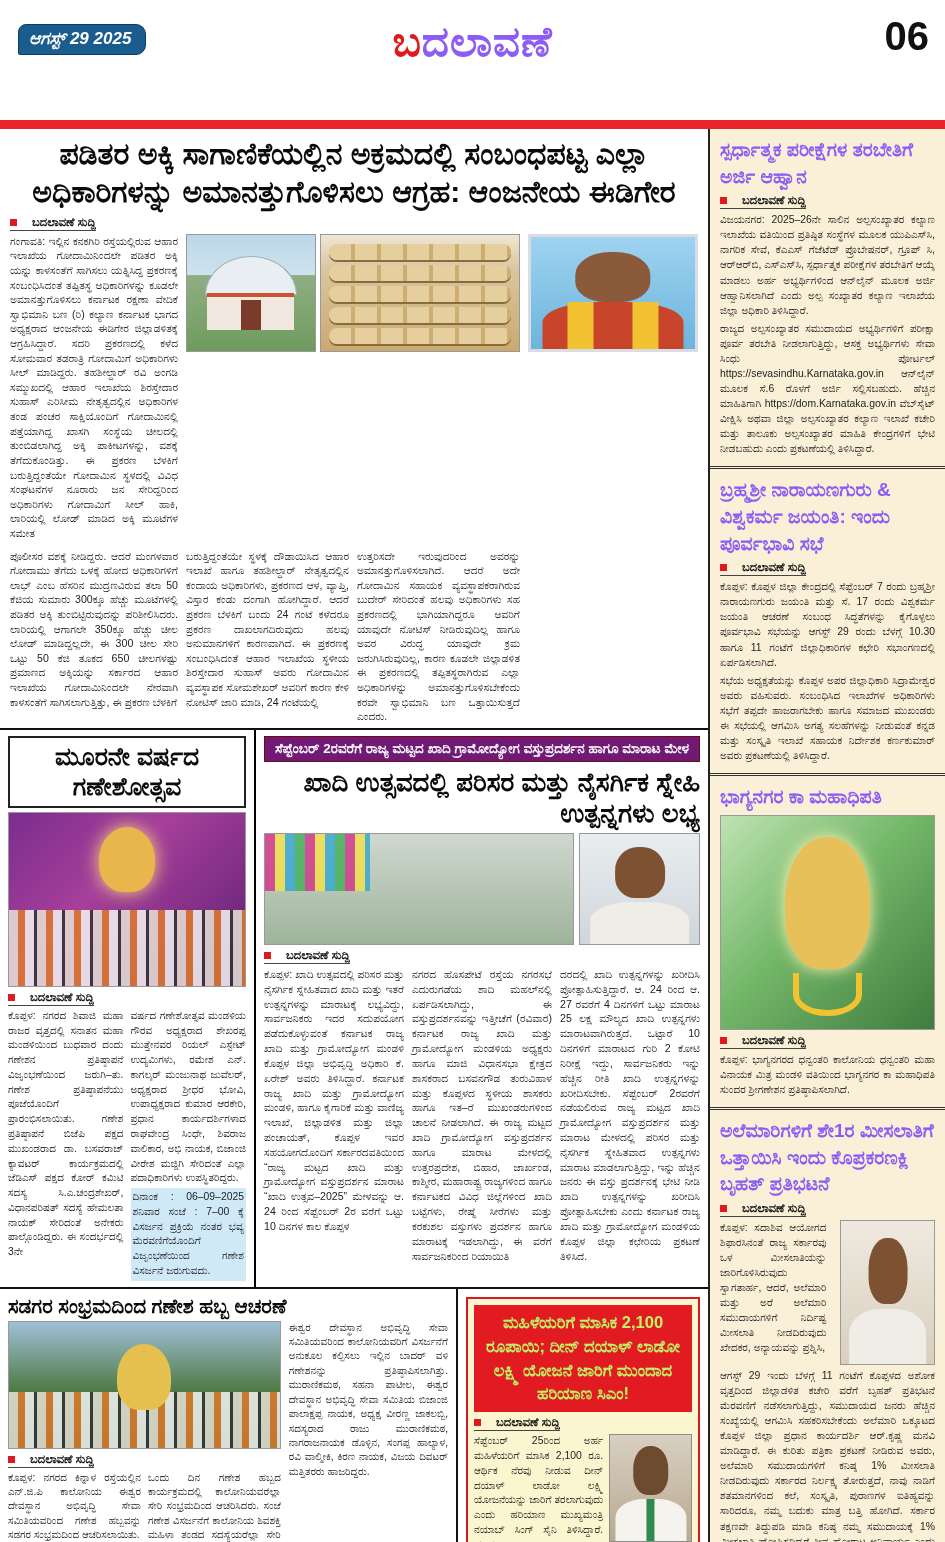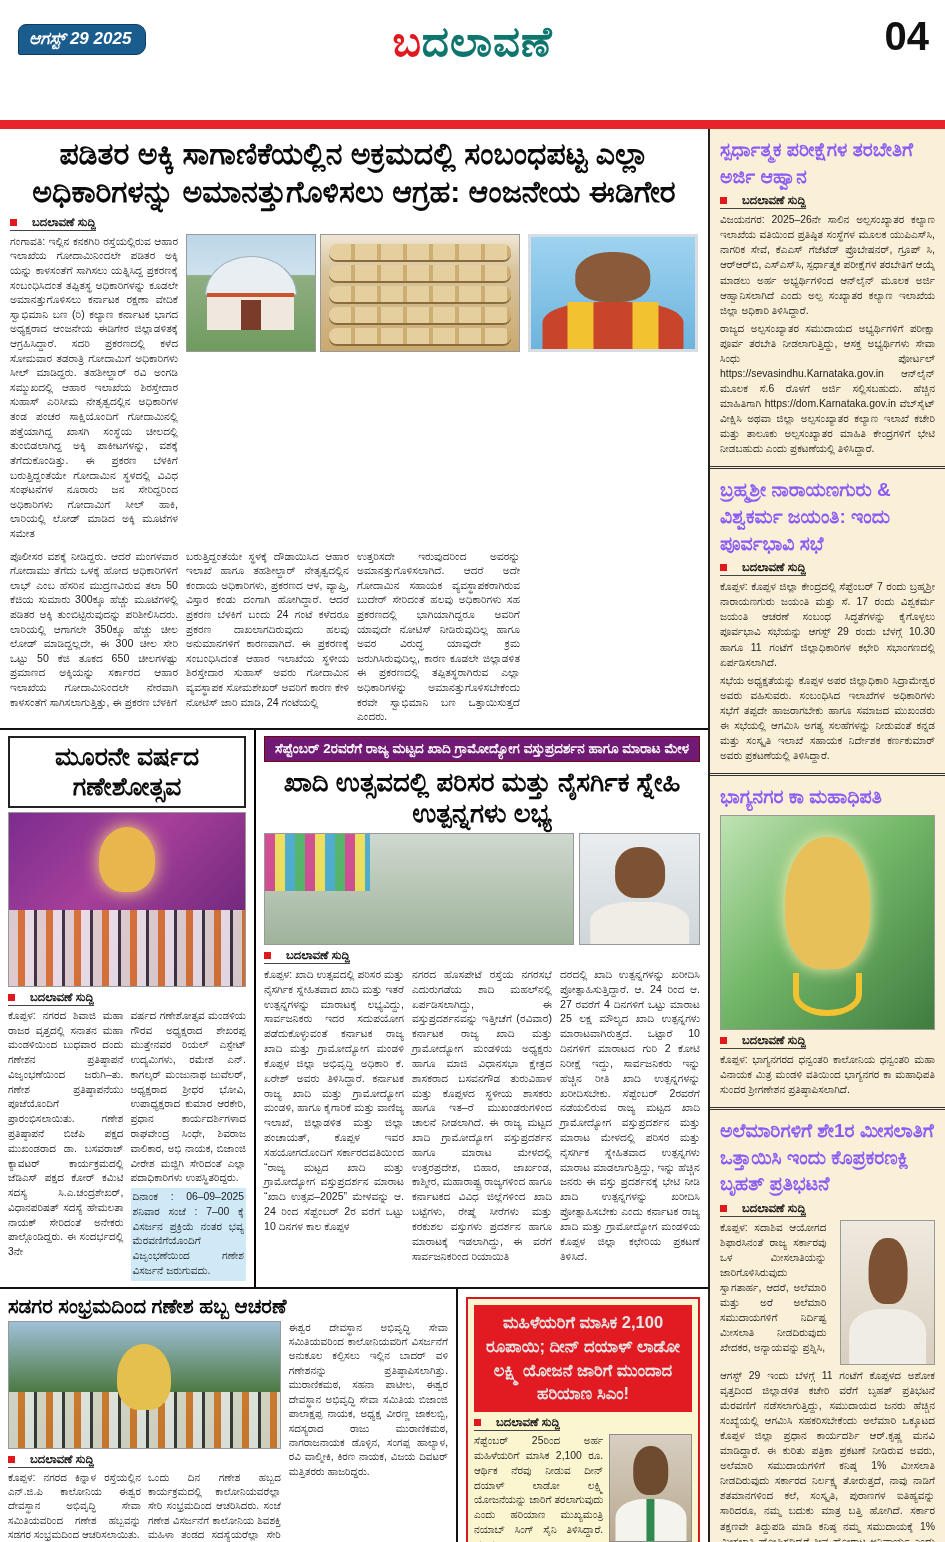--- a/index.html
+++ b/index.html
@@ -3,21 +3,21 @@
 <meta charset="utf-8">
 <style>
   * { margin:0; padding:0; box-sizing:border-box; }
   body { background:#e8e8e8; font-family:"Liberation Sans", sans-serif; }
   .page { width:945px; min-height:1542px; margin:0 auto; background:#ffffff; position:relative; overflow:hidden; }
 
   
   .hdr { position:relative; height:60px;padding-left:24px; }
   .date-badge { position:absolute; left:18px; top:24px; background:#1b5c8f; color:#fff; font-weight:bold; font-style:italic; font-size:17px; padding:4px 14px 5px 10px; border-radius:8px 10px 10px 2px; border:1px solid #0d3d63; }
   .masthead { position:absolute; left:0; right:0; top:18px; text-align:center; font-size:42px; font-weight:bold; letter-spacing:1px; }
-  .masthead .m1 { color:#e0191f; } .masthead .m2 { color:#0f766e; }
+  .masthead .m1 { color:#e0191f; } .masthead .m2 { color:#8b5cf6; }
   .pageno { position:absolute; right:16px; top:14px; font-size:40px; font-weight:bold; color:#111; }
   .redbar { height:9px; background:#e8232a; margin-top:60px; }
 
   
   .main { display:flex; align-items:stretch; }
   .leftcol { width:708px; }
   .sidebar { width:237px; border-left:2px solid #222; background:#faf0d7; display:flex; flex-direction:column; }
 
   .kn { text-align:justify; color:#222; }
   .byline { display:flex; align-items:center; gap:15px; font-weight:bold; font-size:11.5px; color:#111; margin:4px 0 3px 0; border-bottom:1px solid #444; width:fit-content; padding-bottom:1px; }
@@ -48,21 +48,21 @@
   .ganesh .hbox { border:2px solid #222; padding:4px 6px; text-align:center; font-size:25px; font-weight:bold; color:#0b0b0b; }
   .ph-ganesh-group { height:175px; margin-top:4px; background:linear-gradient(135deg,#7b2d8e 0,#a63f9a 40%,#5c1f72 100%); }
   .crowd:before { content:""; position:absolute; left:0; right:0; bottom:0; height:44%; background:repeating-linear-gradient(90deg,#e8e2d8 0 9px,#e07a2a 9px 16px,#f5f5f5 16px 25px,#333 25px 28px); opacity:.85; }
   .idol { position:absolute; left:38%; top:8%; width:24%; height:38%; background:#e8b64c; border-radius:50% 50% 42% 42%; box-shadow:0 0 18px #ffd97c; }
   .ganesh-cols { display:flex; gap:7px; margin-top:3px; }
   .ganesh-cols .c { flex:1; font-size:10.4px; line-height:1.42; }
   .hl-blue { background:#cfe9f7; display:block; padding:2px; margin-top:2px; }
 
   .khadi { flex:1; padding:6px 8px; }
   .kicker { background:#701a75; color:#fff; text-align:center; font-weight:bold; font-size:13.5px; padding:4px 6px; border:1px solid #6d0a0e; }
-  .khadi h2 { font-size:26px; font-weight:bold; text-align:center; color:#0b0b0b; padding:5px 0 4px 0; }
+  .khadi h2 { font-size:26px; font-weight:bold; text-align:right; color:#0b0b0b; padding:5px 0 4px 0; }
   .khadi-imgs { display:flex; gap:5px; }
   .ph-crowd { flex:2.6; height:112px; background:linear-gradient(180deg,#cfd8cf 0,#9fb39b 100%); }
   .ph-crowd:before { content:""; position:absolute; left:0; top:0; width:34%; height:52%; background:repeating-linear-gradient(90deg,#d23a8a 0 10px,#f2e14c 10px 20px,#3aa8d2 20px 30px,#43b05c 30px 40px); }
   .ph-man2 { flex:1; height:112px; background:linear-gradient(180deg,#e9edf0 0,#cfd6da 100%); }
   .head-sh2 { position:absolute; left:50%; top:12%; transform:translateX(-50%); width:42%; height:46%; background:#7d5233; border-radius:46% 46% 40% 40%; }
   .body-sh2 { position:absolute; left:50%; bottom:-4%; transform:translateX(-50%); width:84%; height:42%; background:#f0ece6; border-radius:40% 40% 0 0; }
   .khadi-cols { display:flex; gap:8px; margin-top:2px; }
   .khadi-cols .c { flex:1; font-size:10.6px; line-height:1.4; }
 
   
@@ -72,21 +72,21 @@
   .sad-body { display:flex; gap:8px; margin-top:3px; }
   .sad-left { width:62%; }
   .ph-procession { height:128px; background:linear-gradient(180deg,#9fc0d8 0,#4d7a43 55%,#2f5a2e 100%); }
   .ph-procession .g { position:absolute; left:40%; top:18%; width:20%; height:52%; background:#e5c04e; border-radius:50% 50% 40% 40%; }
   .sad-cols { display:flex; gap:7px; }
   .sad-cols .c { flex:1; font-size:10.3px; line-height:1.4; }
   .sad-right { flex:1; font-size:10.3px; line-height:1.4; }
 
   .ladli { flex:1; padding:8px; }
   .ladli-box { background:#fbf6cf; border:2px solid #d21a20; padding:6px; height:100%; }
-  .ladli-head { background:#e21b22; color:#e5e5e5; font-weight:bold; font-size:16.5px; text-align:center; line-height:1.45; padding:6px 4px; }
+  .ladli-head { background:#e21b22; color:#bef264; font-weight:bold; font-size:16.5px; text-align:center; line-height:1.45; padding:6px 4px; }
   .ladli-grid { display:flex; gap:6px; margin-top:3px; }
   .ladli-text { flex:1.6; font-size:10.4px; line-height:1.42; }
   .ph-cm { flex:1; height:108px; align-self:flex-start; background:linear-gradient(180deg,#d8cfc2 0,#b9a98f 100%); border:1px solid #8c8c8c; }
   .head-sh3 { position:absolute; left:50%; top:10%; transform:translateX(-50%); width:44%; height:46%; background:#6e4a2e; border-radius:46% 46% 40% 40%; }
   .body-sh3 { position:absolute; left:50%; bottom:-4%; transform:translateX(-50%); width:88%; height:44%; background:#f5f3ee; border-radius:40% 40% 0 0; }
   .body-sh3:before { content:""; position:absolute; left:44%; top:0; width:12%; height:100%; background:#2f8a4f; }
 
   
   .sb-art { padding:8px 10px 10px 10px; border-bottom:3px double #333; }
   .sb-art h3 { font-size:19px; line-height:1.4; font-weight:bold; color:#8b5cf6; }
@@ -102,21 +102,21 @@
 </head>
 <body>
 
 <div class="page">
 
   <div class="hdr">
     <div class="date-badge">ಆಗಸ್ಟ್ 29 2025</div>
     <div class="masthead">
       <span class="m1">ಬ</span><span class="m2">ದಲಾವಣೆ</span>
     </div>
-    <div class="pageno">04</div>
+    <div class="pageno">06</div>
   </div>
   <div class="redbar"></div>
 
   <div class="main">
     <div class="leftcol">
 
       <div class="lead">
         <h1>ಪಡಿತರ ಅಕ್ಕಿ ಸಾಗಾಣಿಕೆಯಲ್ಲಿನ ಅಕ್ರಮದಲ್ಲಿ ಸಂಬಂಧಪಟ್ಟ ಎಲ್ಲಾ ಅಧಿಕಾರಿಗಳನ್ನು ಅಮಾನತ್ತುಗೊಳಿಸಲು ಆಗ್ರಹ: ಆಂಜನೇಯ ಈಡಿಗೇರ</h1>
         <div class="byline">
             <span class="sq"></span>

